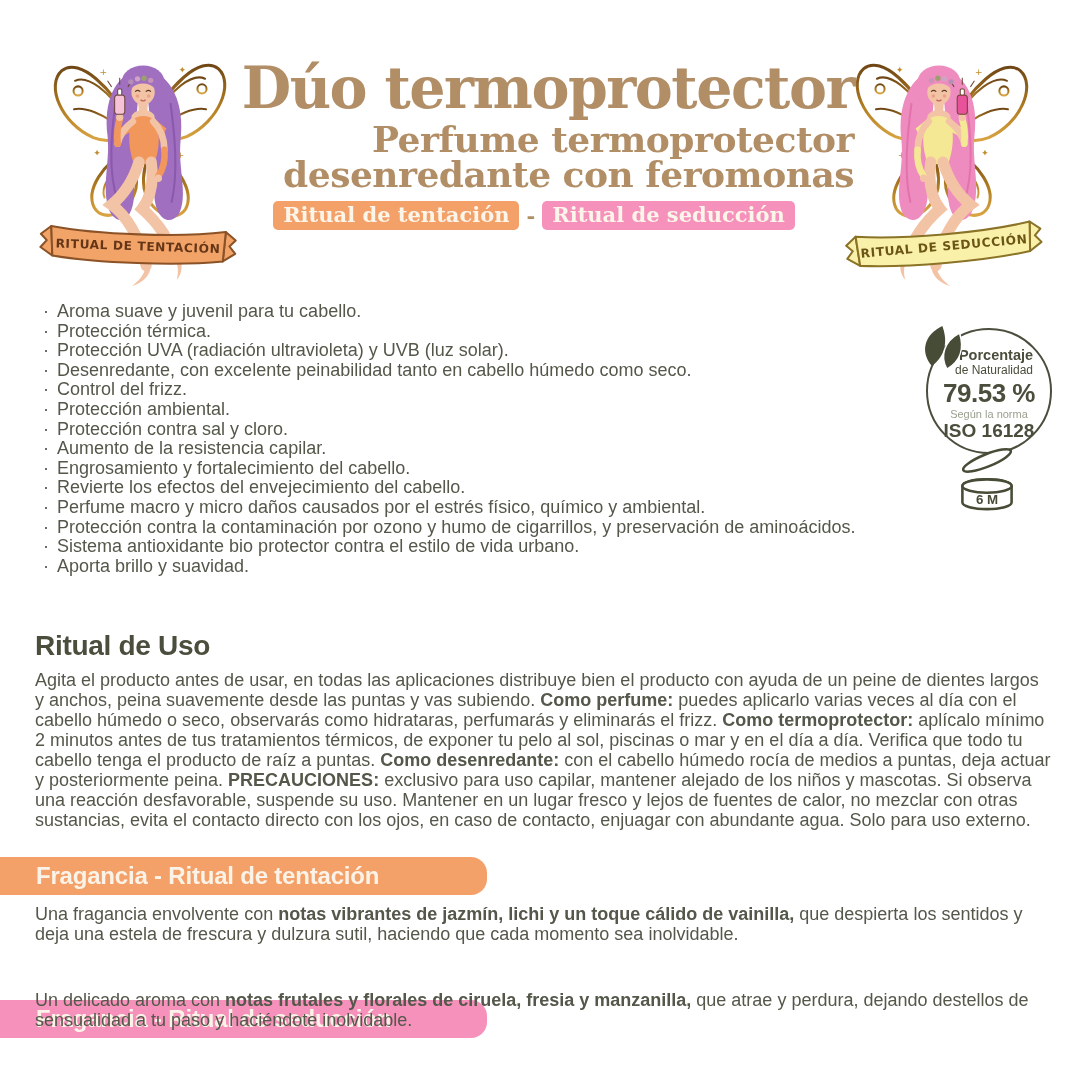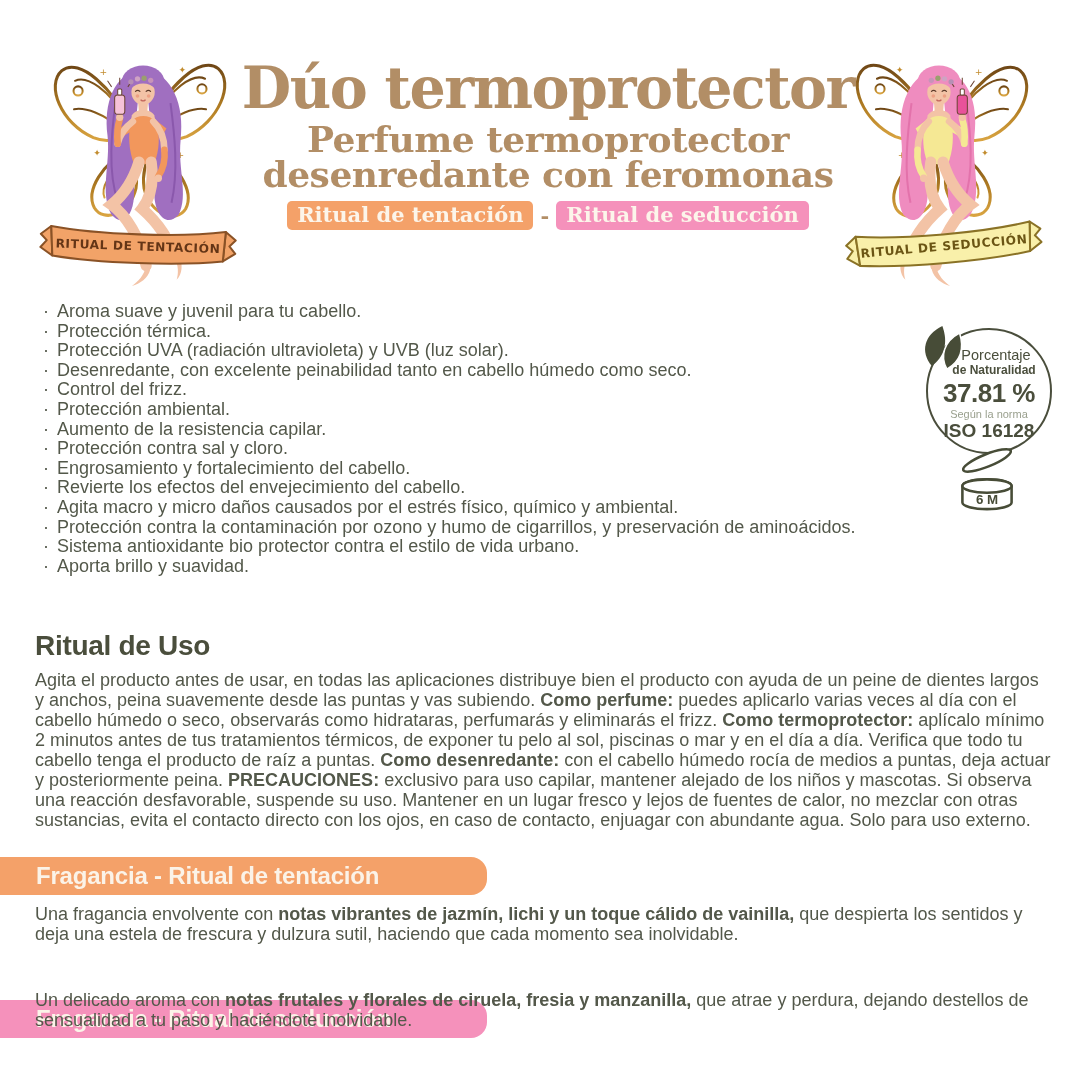--- a/index.html
+++ b/index.html
@@ -1,19 +1,19 @@
 <!DOCTYPE html>
 <html style="--tan: #b28e66; --orange: #f4a169; --pink: #f591bb; --olive: #4a4e3c; --body: #53584a; --cream: #fbf3e8;"><head>
 <meta charset="utf-8">
 <style>
   html,body{margin:0;padding:0;background:#fff;}
   .canvas{position:relative;width:1080px;height:1080px;background:#ffffff;overflow:hidden;
           font-family:"Liberation Sans",sans-serif;color:var(--body,#53584a);}
   
-  .header{position:absolute;left:228px;top:58px;width:640px;text-align:center;}
+  .header{position:absolute;left:214px;top:58px;width:640px;text-align:right;}
   .title{font-family:"DejaVu Serif",serif;font-weight:bold;font-size:57px;line-height:1.05;
          color:var(--tan,#b28e66);letter-spacing:-1.5px;margin:0;}
   .subtitle{font-family:"DejaVu Serif",serif;font-weight:bold;font-size:36px;line-height:.98;
             color:var(--tan,#b28e66);letter-spacing:-.5px;margin:4px 0 0 0;}
   .pills{margin-top:9px;display:flex;justify-content:center;align-items:center;gap:7px;}
   .pill{font-family:"DejaVu Serif",serif;font-weight:bold;font-size:21px;color:#fcf5ea;
         padding:2px 10px 4px 10px;border-radius:5px;line-height:1.1;}
   .pill-orange{background:var(--orange,#f4a169);}
   .pill-pink{background:var(--pink,#f591bb);}
   .pill-sep{font-family:"DejaVu Serif",serif;font-weight:bold;font-size:21px;color:var(--tan,#b28e66);}
@@ -27,22 +27,22 @@
   
   .benefits{position:absolute;left:35px;top:294px;width:880px;}
   .h-olive{font-size:28px;font-weight:bold;color:var(--olive,#4a4e3c);margin:0 0 8px 0;letter-spacing:-.3px;}
   .bullets{list-style:none;margin:8px;padding:0;font-size:18px;line-height:19.6px;}
   .bullets li{white-space:nowrap;}
   .dot{display:inline-block;width:14px;text-align:left;color:var(--body,#53584a);}
   
   .nat-badge{position:absolute;left:926px;top:328px;width:126px;height:126px;border:2.5px solid var(--olive,#4a4e3c);
              border-radius:50%;box-sizing:border-box;text-align:center;color:var(--olive,#4a4e3c);background:#fff;}
   .nat-leaf{position:absolute;left:-10px;top:-8px;}
-  .nat-l1{font-size:14.5px;font-weight:normal;margin-top:17px;margin-left:14px;}
-  .nat-l2{font-size:12px;font-weight:bold;margin-left:10px;}
+  .nat-l1{font-size:14.5px;font-weight:bold;margin-top:17px;margin-left:14px;}
+  .nat-l2{font-size:12px;font-weight:normal;margin-left:10px;}
   .nat-val{font-size:26px;font-weight:bold;letter-spacing:-.5px;margin-top:1px;}
   .nat-norm{font-size:11px;color:#9aa08e;margin-top:-1px;}
   .nat-iso{font-size:19px;font-weight:bold;}
   .pao{position:absolute;left:946px;top:444px;width:82px;height:80px;}
   
   .usage{position:absolute;left:35px;top:630px;width:1016px;}
   .usage p, .frag p{font-size:18px;line-height:20px;margin:6px 0 0 0;}
   
   .band{position:absolute;left:0;height:38px;line-height:37px;width:451px;padding-left:36px;
         border-radius:0 16px 16px 0;font-size:24px;font-weight:bold;color:var(--cream,#fbf3e8);letter-spacing:-.2px;}
@@ -177,49 +177,49 @@
         <li><span class="dot">·</span><span>Protección térmica.</span></li>
 
         <li><span class="dot">·</span><span>Protección UVA (radiación ultravioleta) y UVB (luz solar).</span></li>
 
         <li><span class="dot">·</span><span>Desenredante, con excelente peinabilidad tanto en cabello húmedo como seco.</span></li>
 
         <li><span class="dot">·</span><span>Control del frizz.</span></li>
 
         <li><span class="dot">·</span><span>Protección ambiental.</span></li>
 
+        <li><span class="dot">·</span><span>Protección contra sal y cloro.</span></li>
+
         <li><span class="dot">·</span><span>Aumento de la resistencia capilar.</span></li>
 
-        <li><span class="dot">·</span><span>Protección contra sal y cloro.</span></li>
-
         <li><span class="dot">·</span><span>Engrosamiento y fortalecimiento del cabello.</span></li>
 
 
         <li><span class="dot">·</span><span>Revierte los efectos del envejecimiento del cabello.</span></li>
 
-        <li><span class="dot">·</span><span>Agita macro y micro daños causados por el estrés físico, químico y ambiental.</span></li>
+        <li><span class="dot">·</span><span>Perfume macro y micro daños causados por el estrés físico, químico y ambiental.</span></li>
 
         <li><span class="dot">·</span><span>Protección contra la contaminación por ozono y humo de cigarrillos, y preservación de aminoácidos.</span></li>
 
         <li><span class="dot">·</span><span>Sistema antioxidante bio protector contra el estilo de vida urbano.</span></li>
 
         <li><span class="dot">·</span><span>Aporta brillo y suavidad.</span></li>
       </ul>
   </div>
 
   <div class="nat-badge">
     <svg class="nat-leaf" width="54" height="54" viewBox="0 0 54 54">
       <g transform="rotate(-14 27 27)">
         <path d="M10,40 C2,24 10,8 30,4 C32,22 24,35 10,40 Z" fill="#474c37"></path>
         <path d="M24,47 C20,33 28,19 45,15 C46,32 38,43 24,47 Z" fill="#474c37" stroke="#ffffff" stroke-width="1.5"></path>
       </g>
     </svg>
     <div class="nat-l1">Porcentaje</div>
     <div class="nat-l2">de Naturalidad</div>
-    <div class="nat-val">37.81 %</div>
+    <div class="nat-val">79.53 %</div>
     <div class="nat-norm">Según la norma</div>
     <div class="nat-iso">ISO 16128</div>
   </div>
 
   <svg class="pao" viewBox="0 0 80 76">
     <g stroke="#474c37" stroke-width="2.5" fill="#ffffff">
       <ellipse cx="40" cy="15" rx="25" ry="6" transform="rotate(-22 40 15)"></ellipse>
       <path d="M16,40 a24,6.5 0 0 1 48,0 l0,16 a24,6.5 0 0 1 -48,0 z"></path>
       <ellipse cx="40" cy="40" rx="24" ry="6.5"></ellipse>
     </g>

